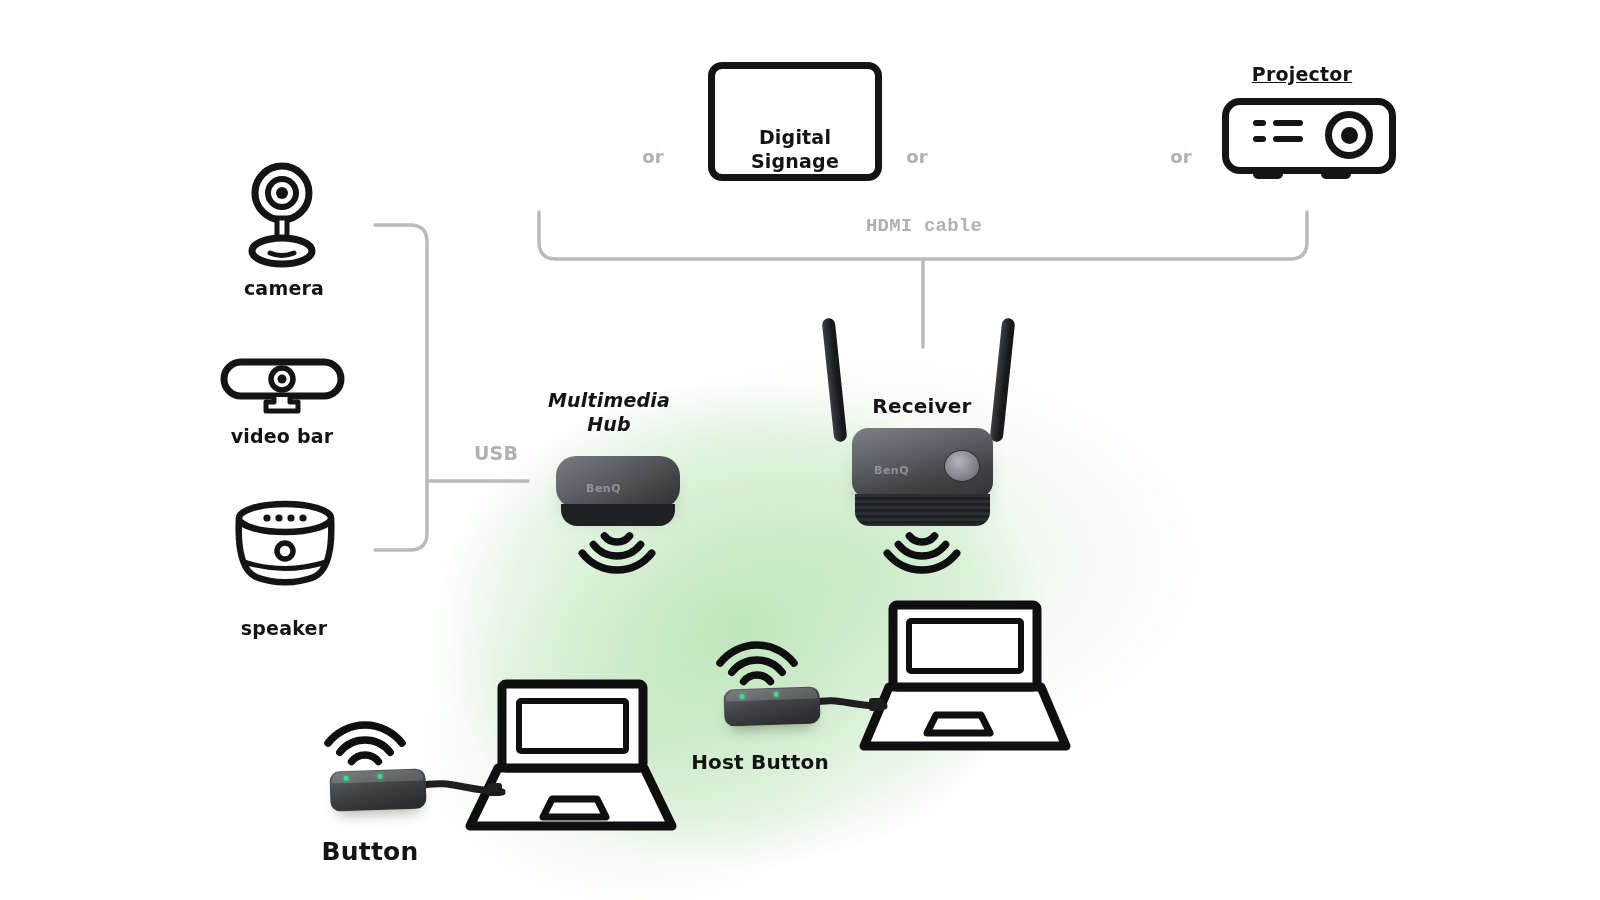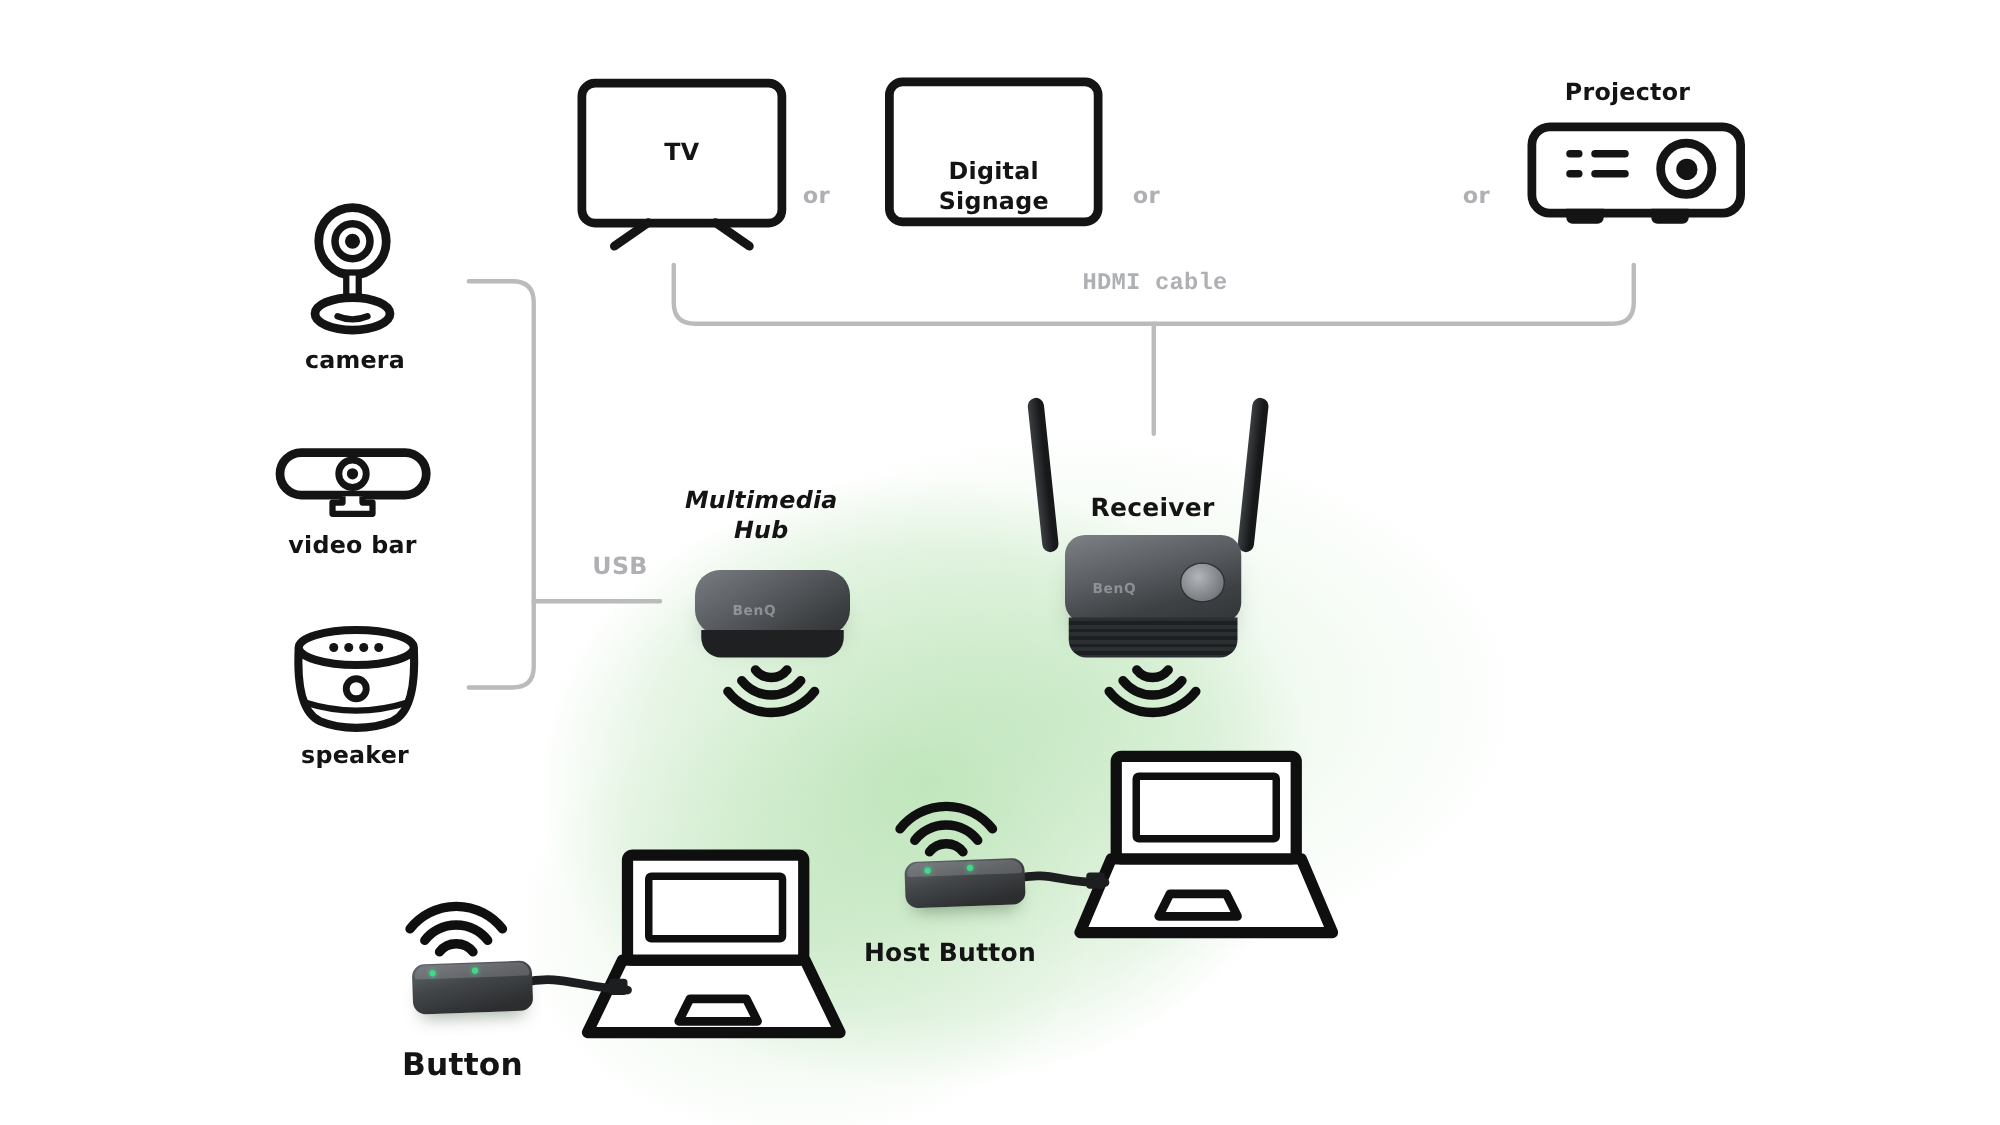--- a/index.html
+++ b/index.html
@@ -117,35 +117,30 @@
       <path d="M328,743.1 A47,47 0 0 1 402,743.1"></path>
     </g>
 
     <g stroke="#0f0f0f" stroke-width="7.5" fill="none" stroke-linecap="round">
       <path d="M743.6,681.5 A17,17 0 0 1 770.4,681.5"></path>
       <path d="M731.8,672.3 A32,32 0 0 1 782.2,672.3"></path>
       <path d="M720,663.1 A47,47 0 0 1 794,663.1"></path>
     </g>
   </svg>
 
-  <div class="box" style="left:462px;top:63px;width:153px;height:105px;">
-    <span>TV</span>
-    <div class="tv-leg leg-l"></div>
-    <div class="tv-leg leg-r"></div>
-  </div>
   <div class="lbl lbl-gray" style="left:613px;top:145px;width:80px;font-size:18px;">or</div>
 
   <div class="box" style="left:708px;top:62px;width:152px;height:105px;padding:0 4px;align-items:flex-end;">
     <span>Digital Signage</span>
   </div>
   <div class="lbl lbl-gray" style="left:877px;top:145px;width:80px;font-size:18px;">or</div>
 
   <div class="lbl lbl-gray" style="left:1141px;top:145px;width:80px;font-size:18px;">or</div>
 
-  <div class="lbl" style="left:1222px;top:62px;width:160px;">Projector</div>
+  <div class="lbl" style="left:1222px;top:62px;width:160px;text-decoration:underline;">Projector</div>
   <div class="box" style="left:1222px;top:98px;width:160px;height:62px;border-radius:18px;">
     <div class="pj-dash" style="left:24px;top:15px;width:13px;"></div>
     <div class="pj-dash" style="left:44px;top:15px;width:30px;"></div>
     <div class="pj-dash" style="left:24px;top:31px;width:13px;"></div>
     <div class="pj-dash" style="left:44px;top:31px;width:30px;"></div>
     <div class="pj-lens">
         <div class="pj-lens-dot"></div>
       </div>
     <div class="pj-foot" style="left:24px;"></div>
     <div class="pj-foot" style="left:92px;"></div>
@@ -178,21 +173,21 @@
       <path d="M9,20 C7,58 15,74 26,79 C43,86 67,86 84,79 C95,74 103,58 101,20" fill="#fff" stroke="#141414" stroke-width="6.5"></path>
       <ellipse cx="55" cy="20" rx="46" ry="14" fill="#fff" stroke="#141414" stroke-width="6.5"></ellipse>
       <circle cx="37" cy="20" r="3.6" fill="#141414"></circle>
       <circle cx="49" cy="20" r="3.6" fill="#141414"></circle>
       <circle cx="61" cy="20" r="3.6" fill="#141414"></circle>
       <circle cx="73" cy="20" r="3.6" fill="#141414"></circle>
       <circle cx="55" cy="53" r="8" fill="#fff" stroke="#141414" stroke-width="5.5"></circle>
       <path d="M14,64 Q55,77 96,64" fill="none" stroke="#141414" stroke-width="5"></path>
     </svg>
   </div>
-  <div class="lbl" style="left:214px;top:592px;width:140px;">speaker</div>
+  <div class="lbl" style="left:214px;top:616px;width:140px;">speaker</div>
 
   <div class="lbl" style="left:544px;top:388px;width:130px;font-style:italic;">Multimedia Hub</div>
   <div class="dev" style="left:556px;top:456px;width:124px;height:72px;">
     <div class="hub-top"></div>
     <div class="hub-band"></div>
     <span class="brand" style="left:30px;top:26px;">BenQ</span>
   </div>
 
   <div class="lbl" style="left:842px;top:394px;width:160px;font-size:20px;text-align:center;">Receiver</div>
   <div class="dev" style="left:828px;top:318px;width:13px;height:124px;transform:rotate(-6deg);">

